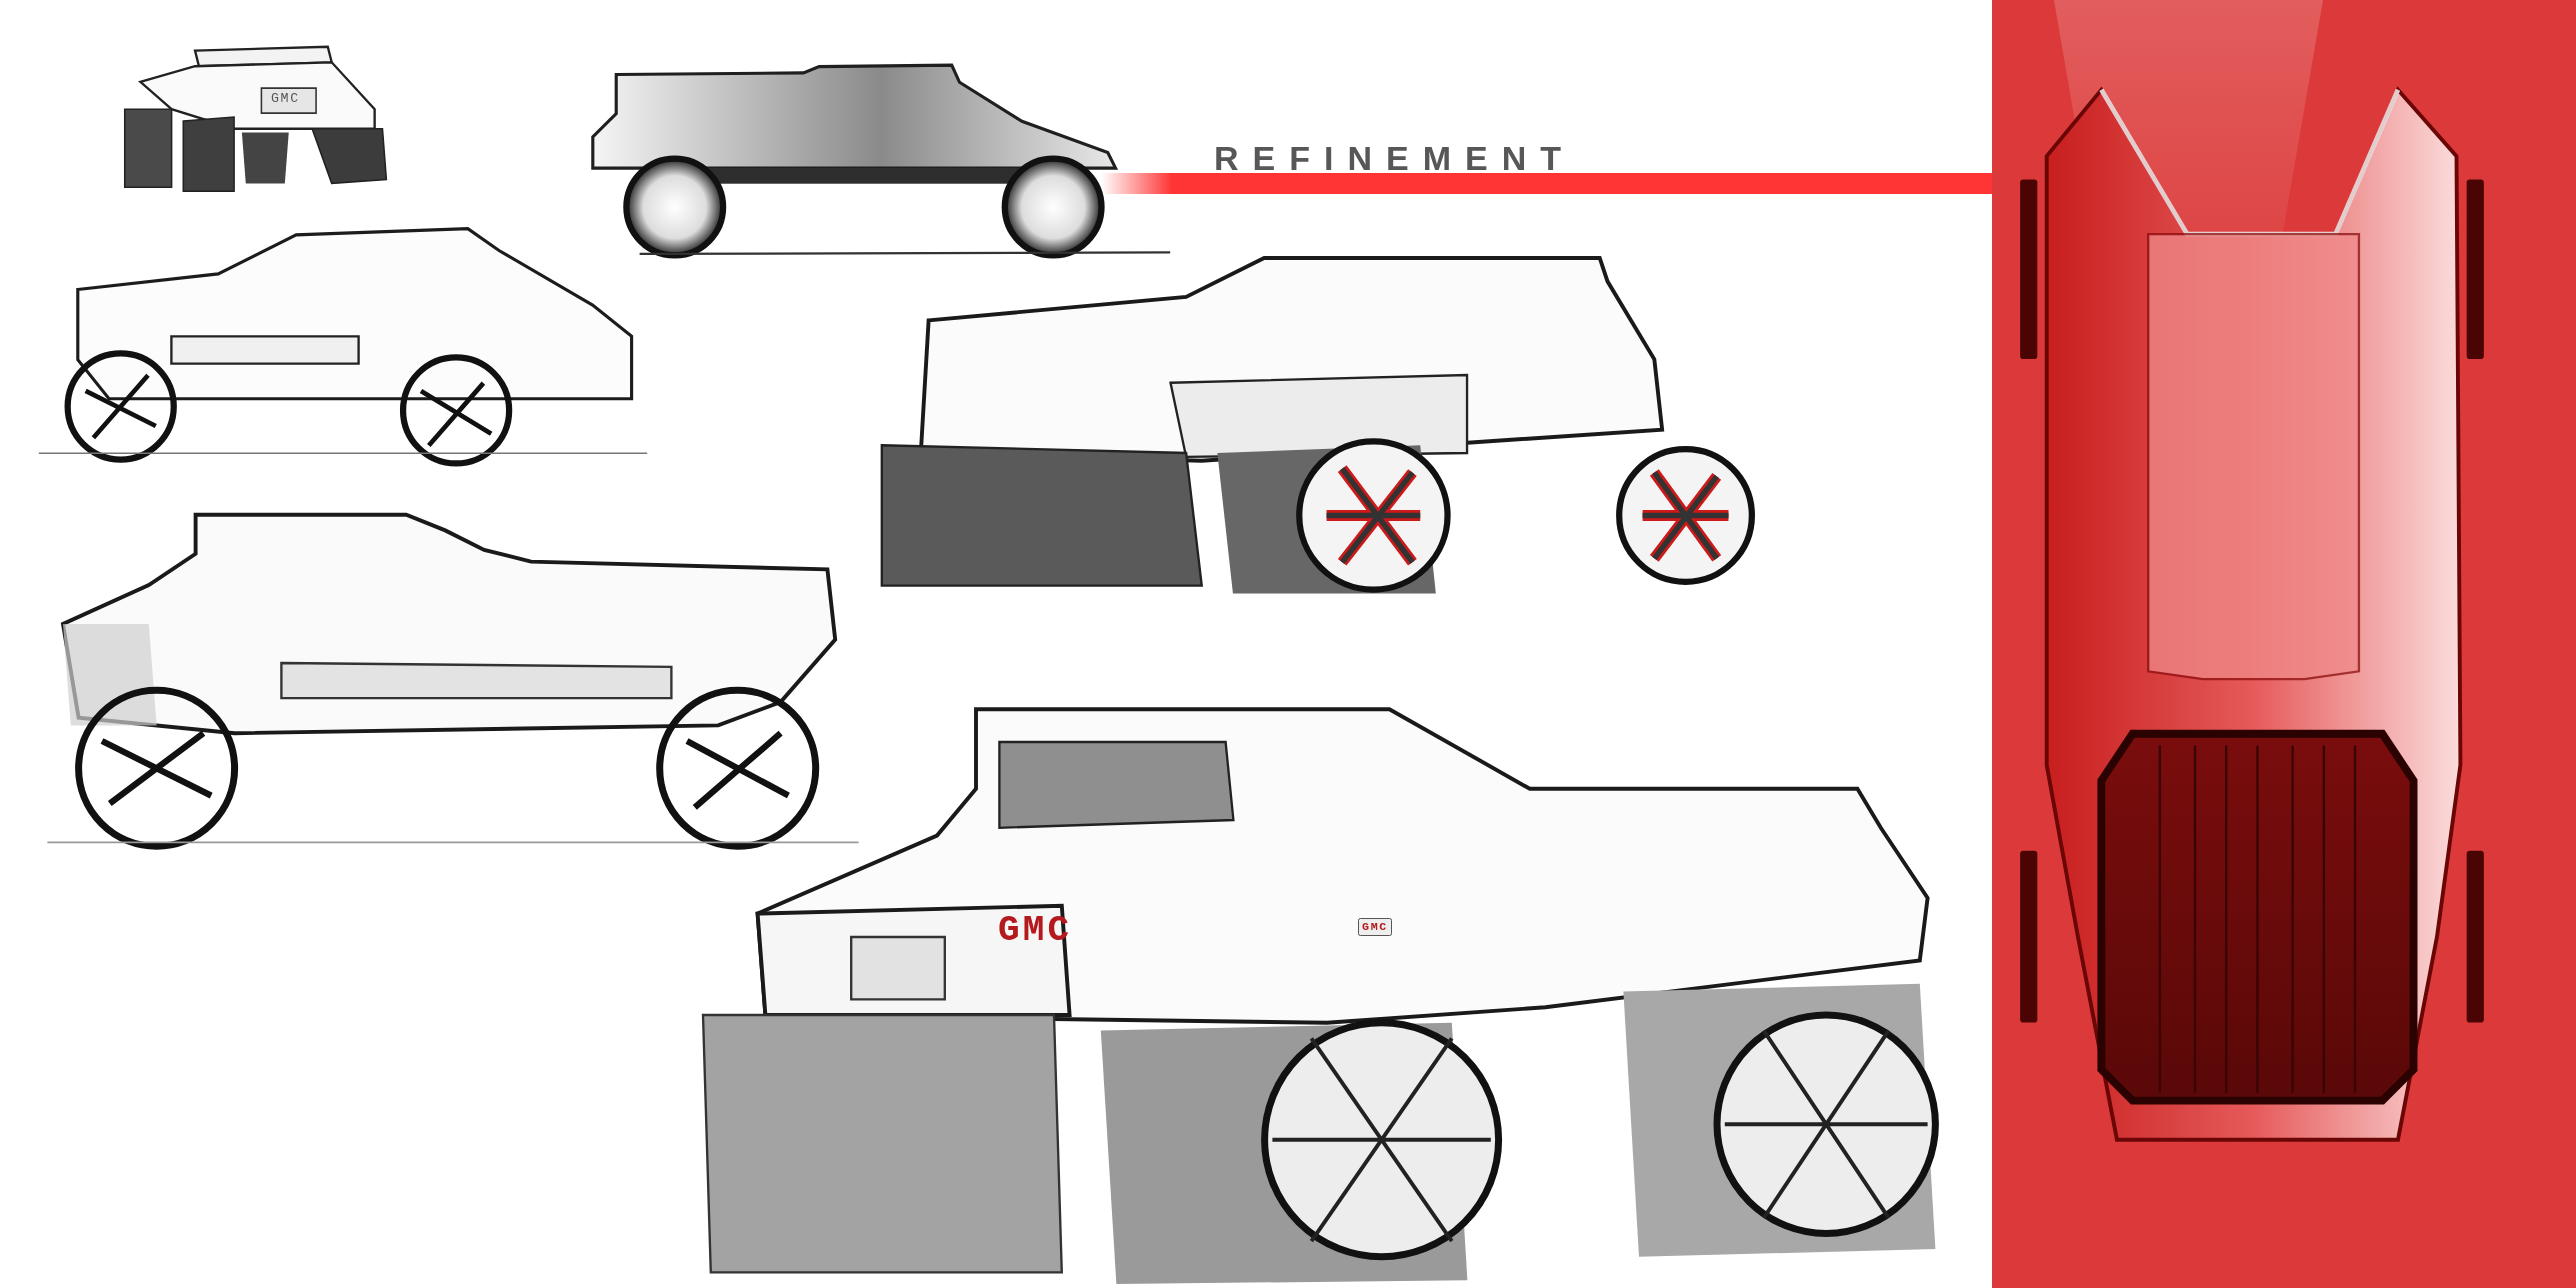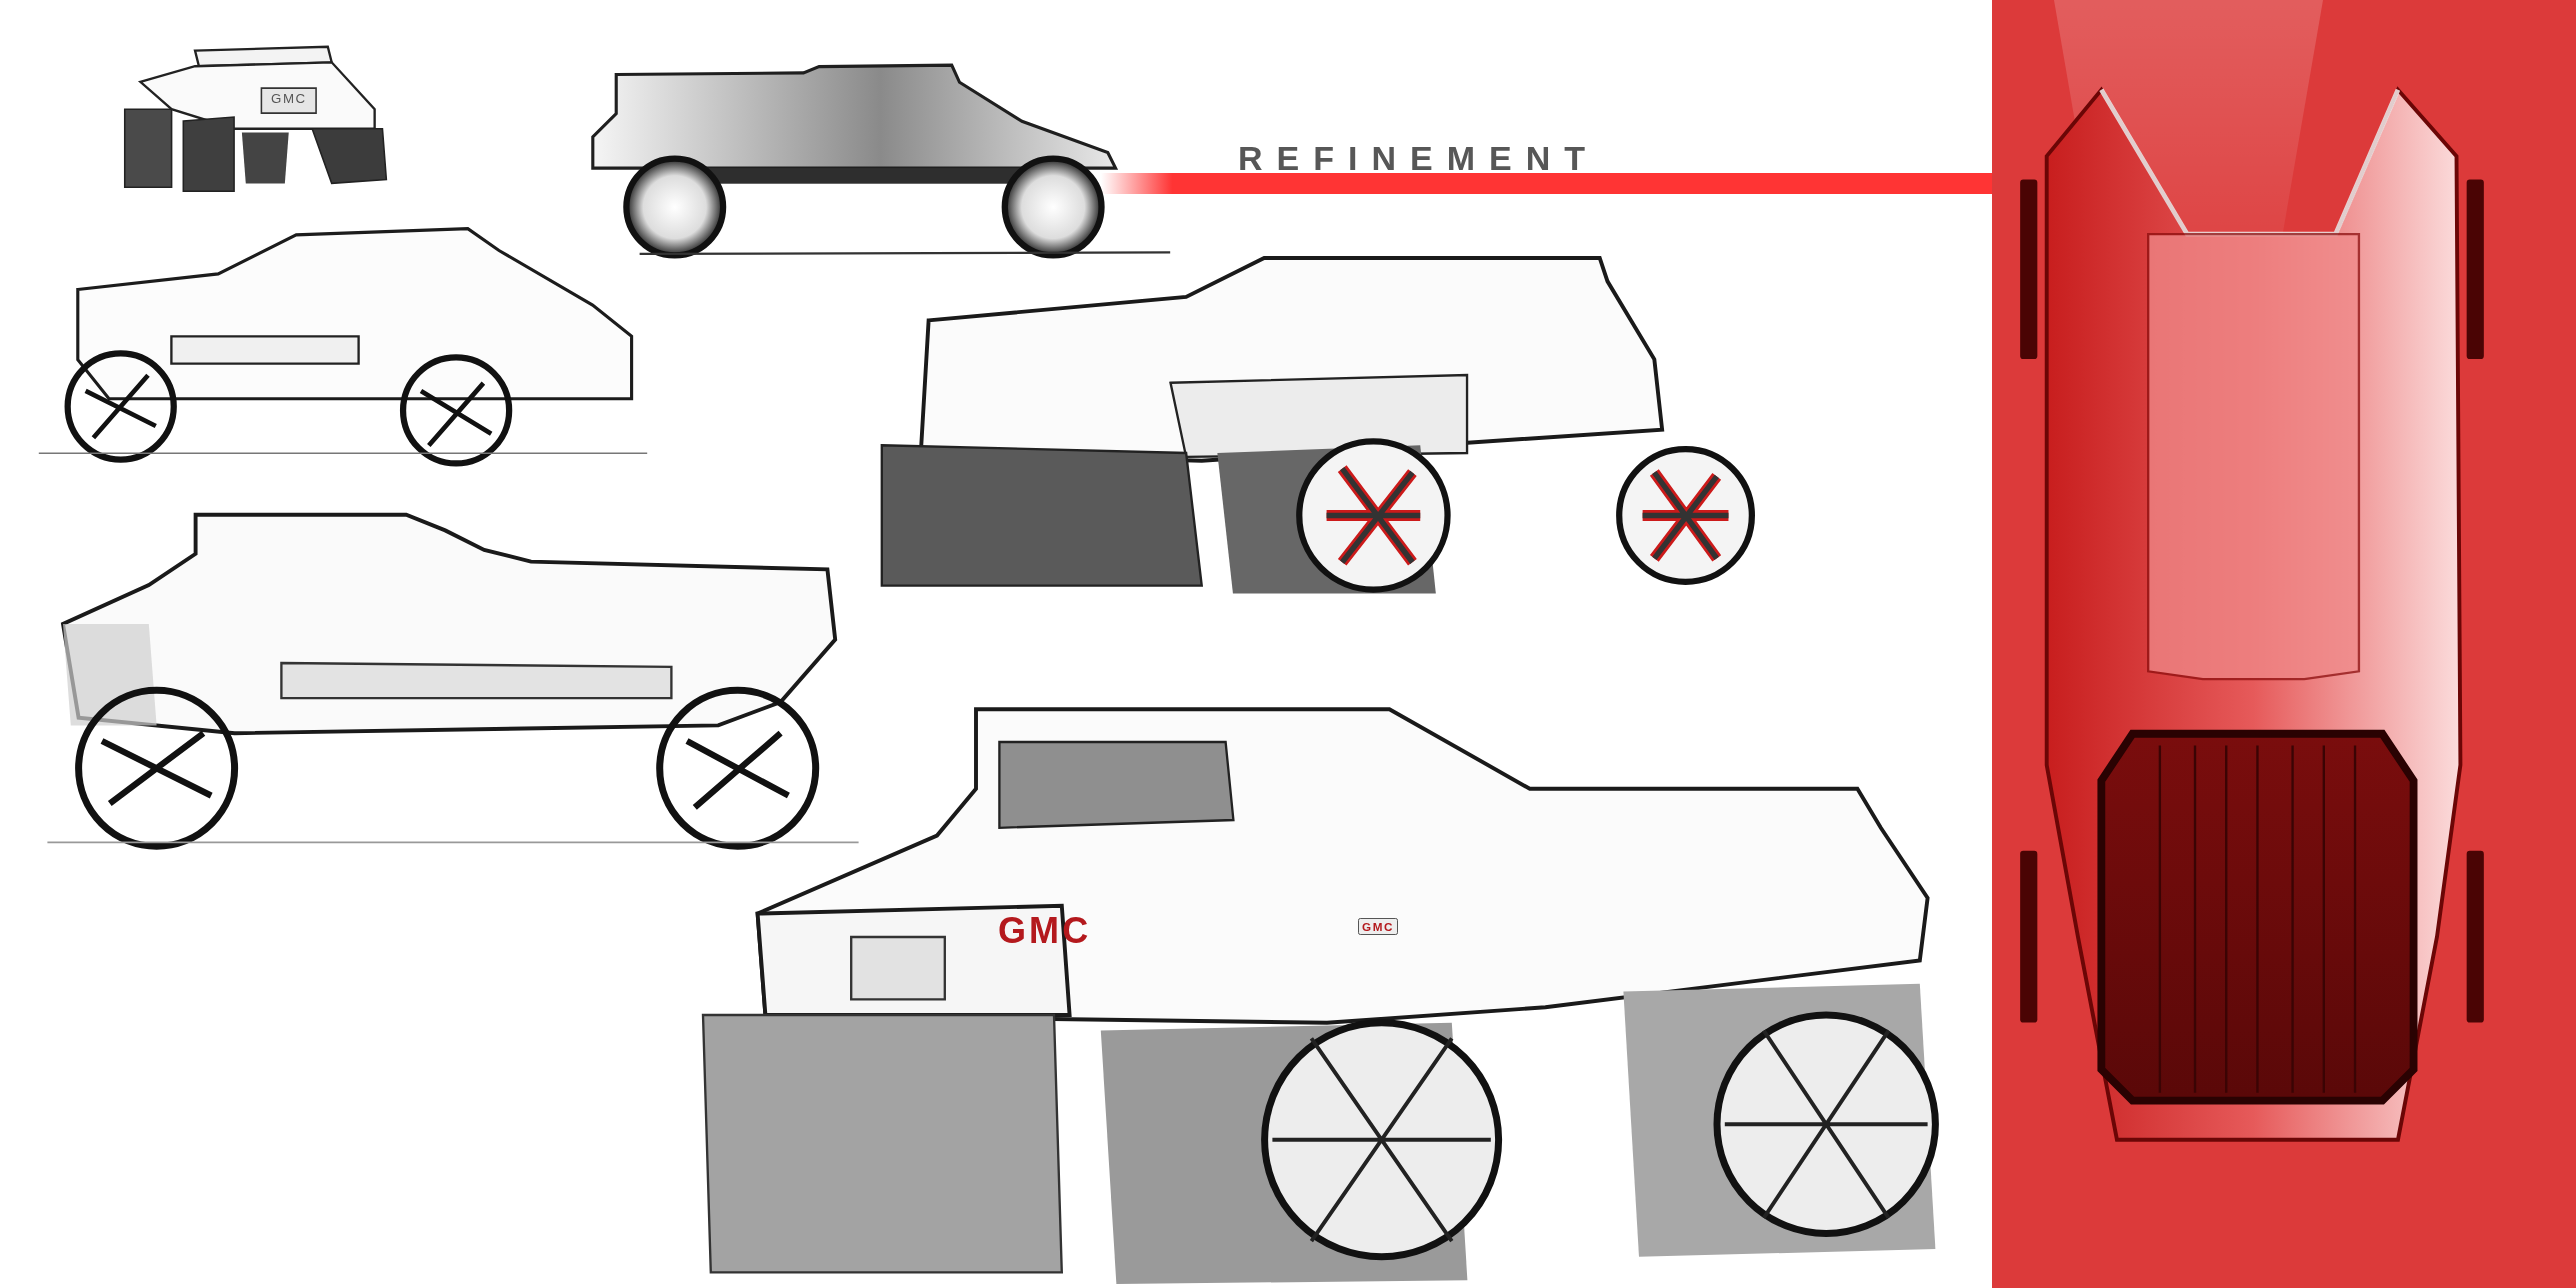--- a/index.html
+++ b/index.html
@@ -1,23 +1,23 @@
 <!DOCTYPE html>
 <html style="font-size:12.5px"><head>
 <meta charset="utf-8">
 <style>
   html,body{margin:0;padding:0;}
   body{width:2576px;height:1288px;position:relative;overflow:hidden;background:#ffffff;font-family:"Liberation Sans",sans-serif;}
   .abs{position:absolute;}
   .sketch svg{overflow:visible;}
-  .title{position:absolute;left:1214px;top:139px;font-family:"Liberation Sans",sans-serif;font-weight:700;font-size:34px;letter-spacing:14px;color:#575757;margin-left:24px;}
+  .title{position:absolute;left:1214px;top:139px;font-family:"Liberation Sans",sans-serif;font-weight:700;font-size:34px;letter-spacing:14px;color:#575757;}
   .accent-line{position:absolute;left:1101px;top:173px;width:891px;height:21px;background:linear-gradient(90deg,rgba(255,51,51,0) 0%,#ff3434 8%,#ff3434 100%);}
   .red-panel{position:absolute;left:1992px;top:0;width:584px;height:1288px;background:#dc3a3a;overflow:hidden;}
   .beam{position:absolute;left:62px;top:0;width:269px;height:234px;background:linear-gradient(180deg,rgba(255,255,255,0.18),rgba(255,255,255,0.06));clip-path:polygon(0 0,100% 0,85% 100%,15% 100%);}
-  .gmc-badge{position:absolute;font-family:Liberation Sans, sans-serif;font-weight:700;color:#b4191d;letter-spacing:1.6px;}
+  .gmc-badge{position:absolute;font-family:Liberation Mono, monospace;font-weight:700;color:#b4191d;letter-spacing:1.6px;}
 </style>
 </head>
 <body>
 
 <div class="title">REFINEMENT</div>
 <div class="accent-line"></div>
 
 <div class="abs sketch" style="left:109px;top:35px;width:297px;height:164px;">
   <svg width="297" height="164" viewBox="0 0 380 210">
     <path d="M110 20 L280 15 L285 35 L115 40 Z" fill="#f3f3f3" stroke="#222" stroke-width="3"></path>

